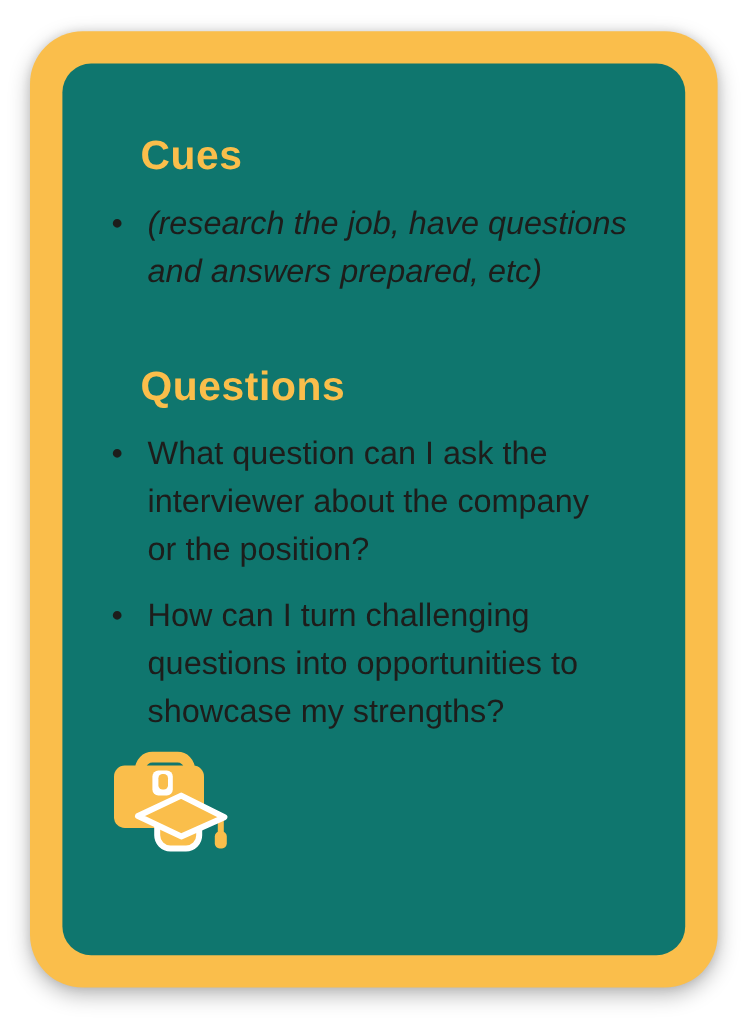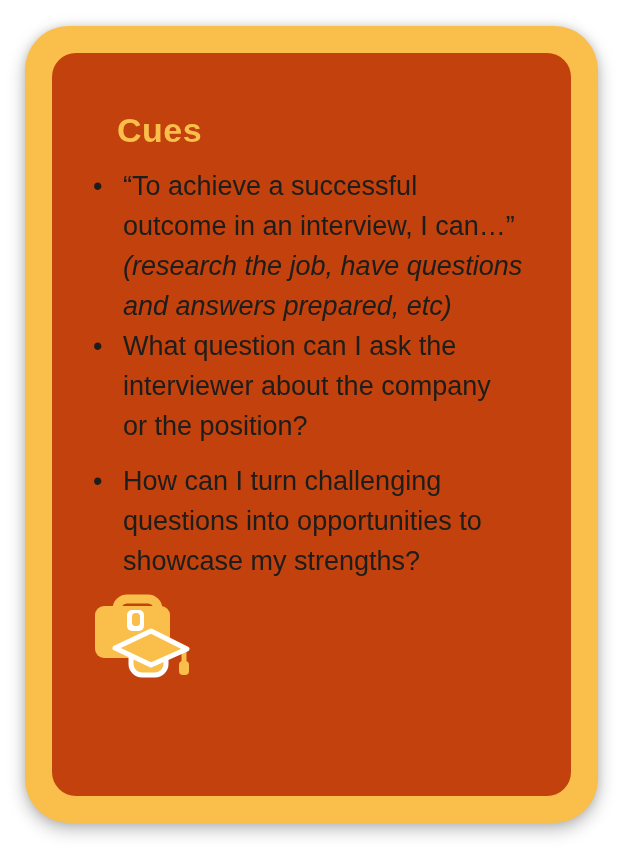--- a/index.html
+++ b/index.html
@@ -19,21 +19,21 @@
     width: 573px;
     height: 797px;
     background: #FABE4B;
     border-radius: 44px;
     padding: 27px;
     box-shadow: 0 6px 18px rgba(0,0,0,0.28), 0 0 8px rgba(0,0,0,0.10);
   }
   .card-inner {
     width: 100%;
     height: 100%;
-    background: #c2410c;
+    background: #0f766e;
     border-radius: 24px;
     padding: 57px 28px 0 65px;
     overflow: hidden;
   }
   h2.section-heading {
     font-size: 34px;
     font-weight: bold;
     color: #FABE4B;
     margin: 0 0 15px 0;
     line-height: 1.2;
@@ -78,29 +78,28 @@
 </head>
 <body>
 
 <div class="card">
   <div class="card-inner">
 
     <section class="cues-section">
       <h2 class="section-heading">Cues</h2>
       <ul class="card-list">
         <li>
-          <span class="multiline">“To achieve a successful
-outcome in an interview, I can…”</span>
           <span class="multiline note-italic">(research the job, have questions
 and answers prepared, etc)</span>
         </li>
       </ul>
     </section>
 
     <section class="questions-section">
+      <h2 class="section-heading">Questions</h2>
       <ul class="card-list">
         <li>
           <span class="multiline">What question can I ask the
 interviewer about the company
 or the position?</span>
         </li>
         <li>
           <span class="multiline">How can I turn challenging
 questions into opportunities to
 showcase my strengths?</span>

